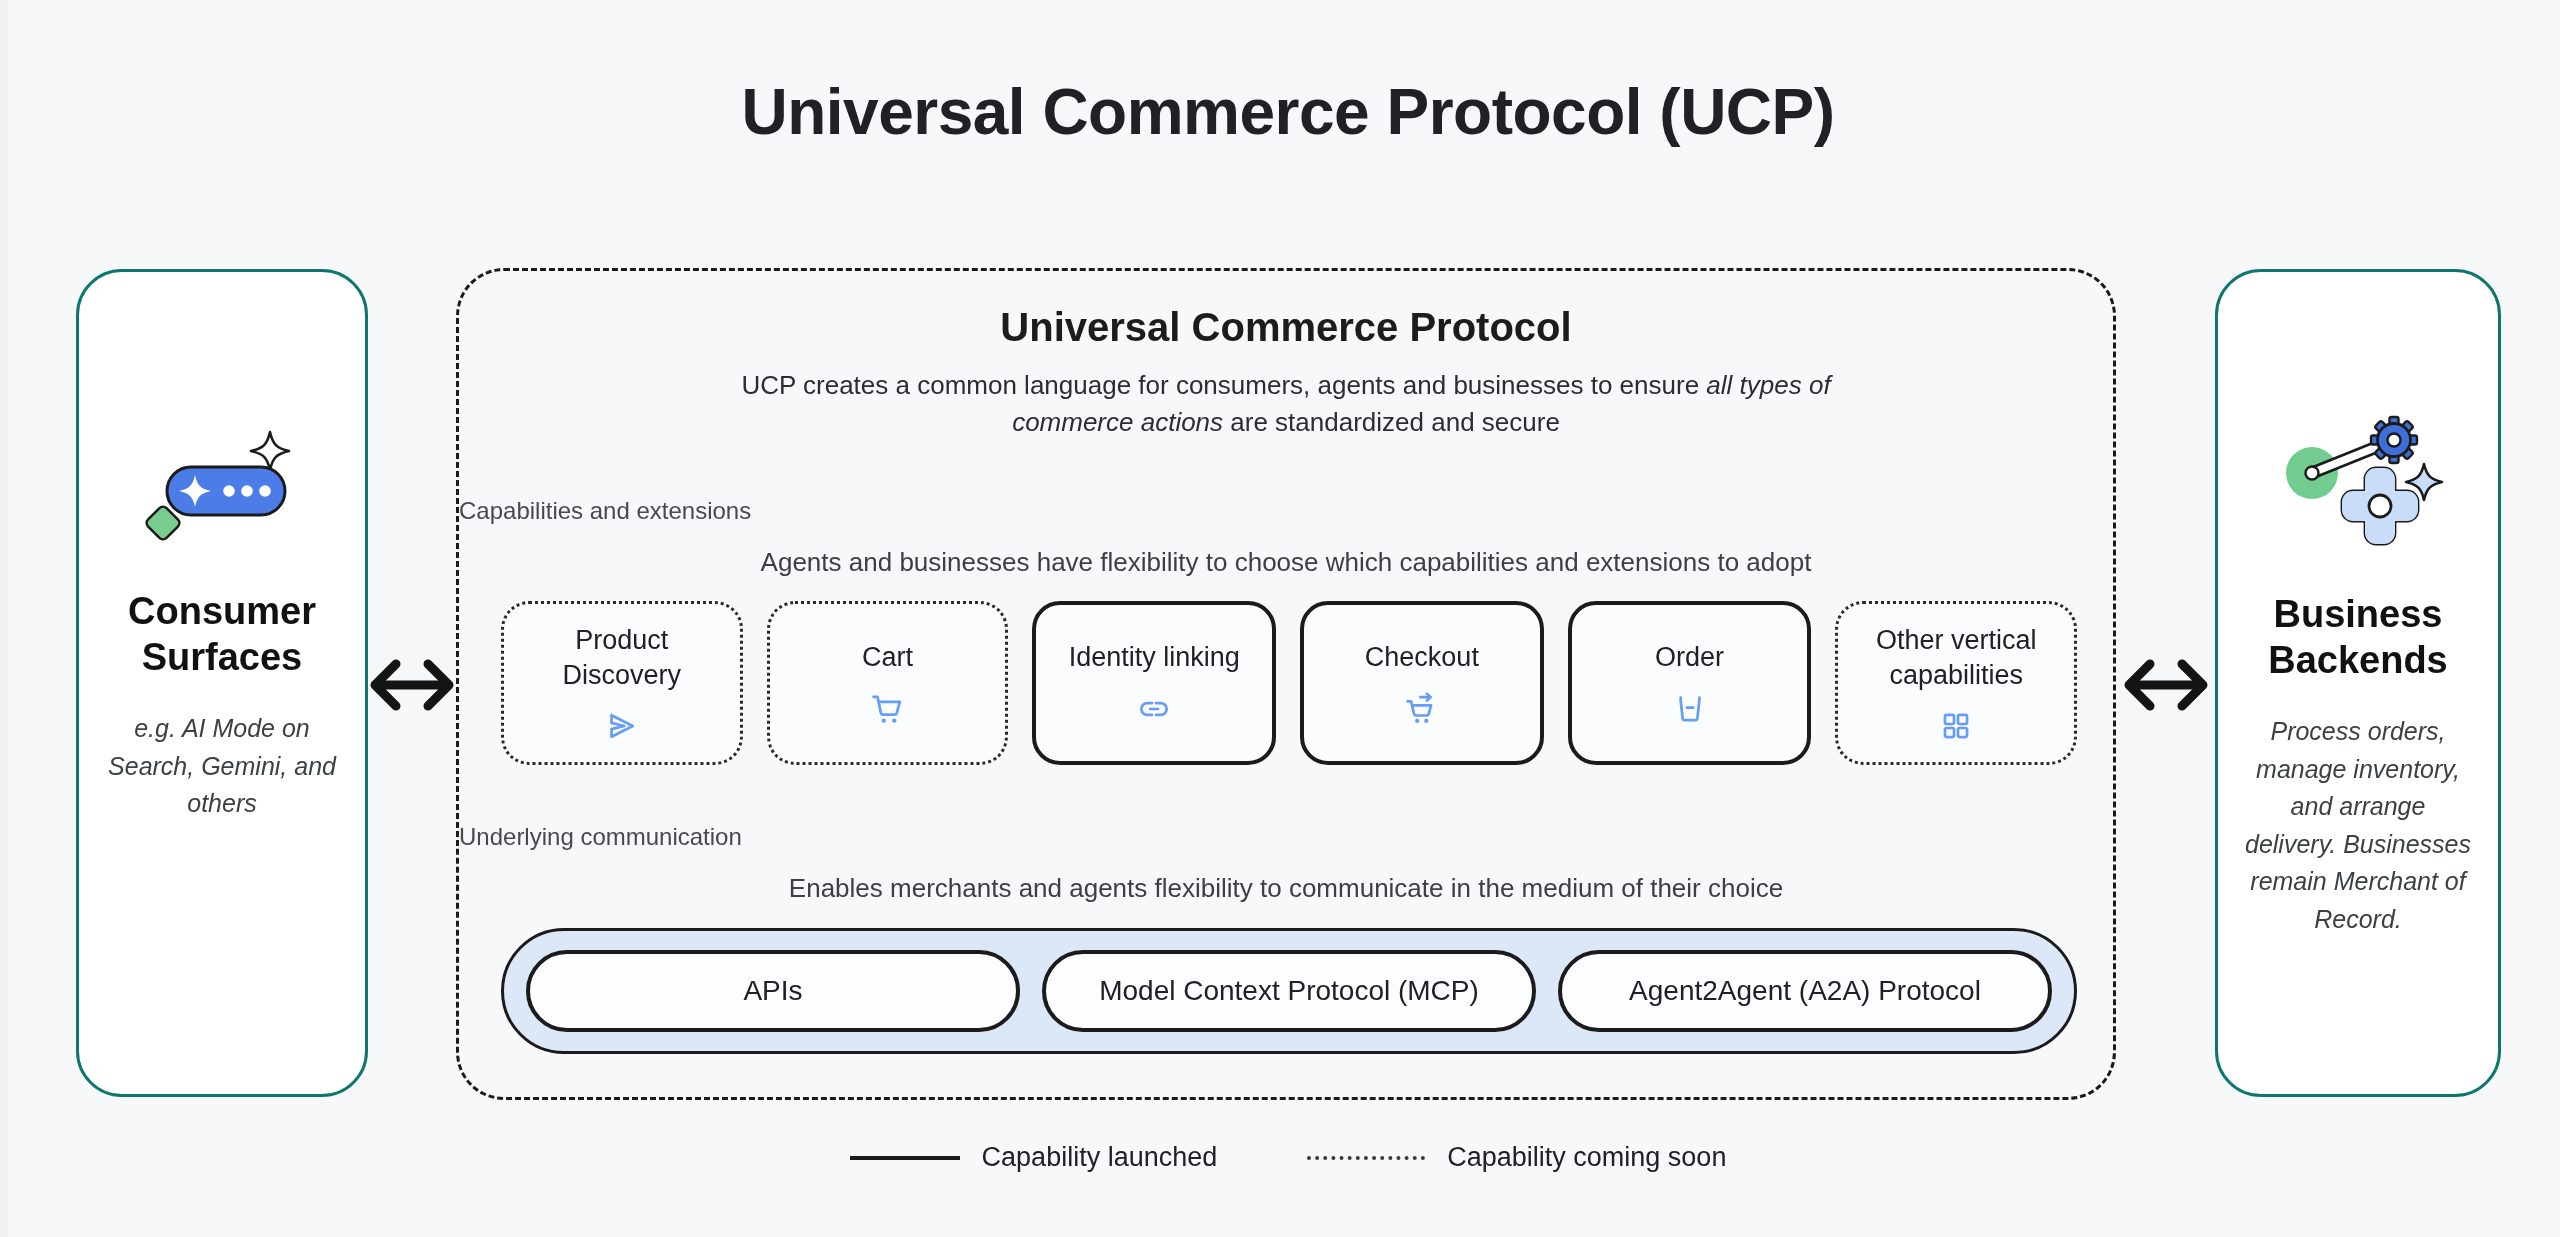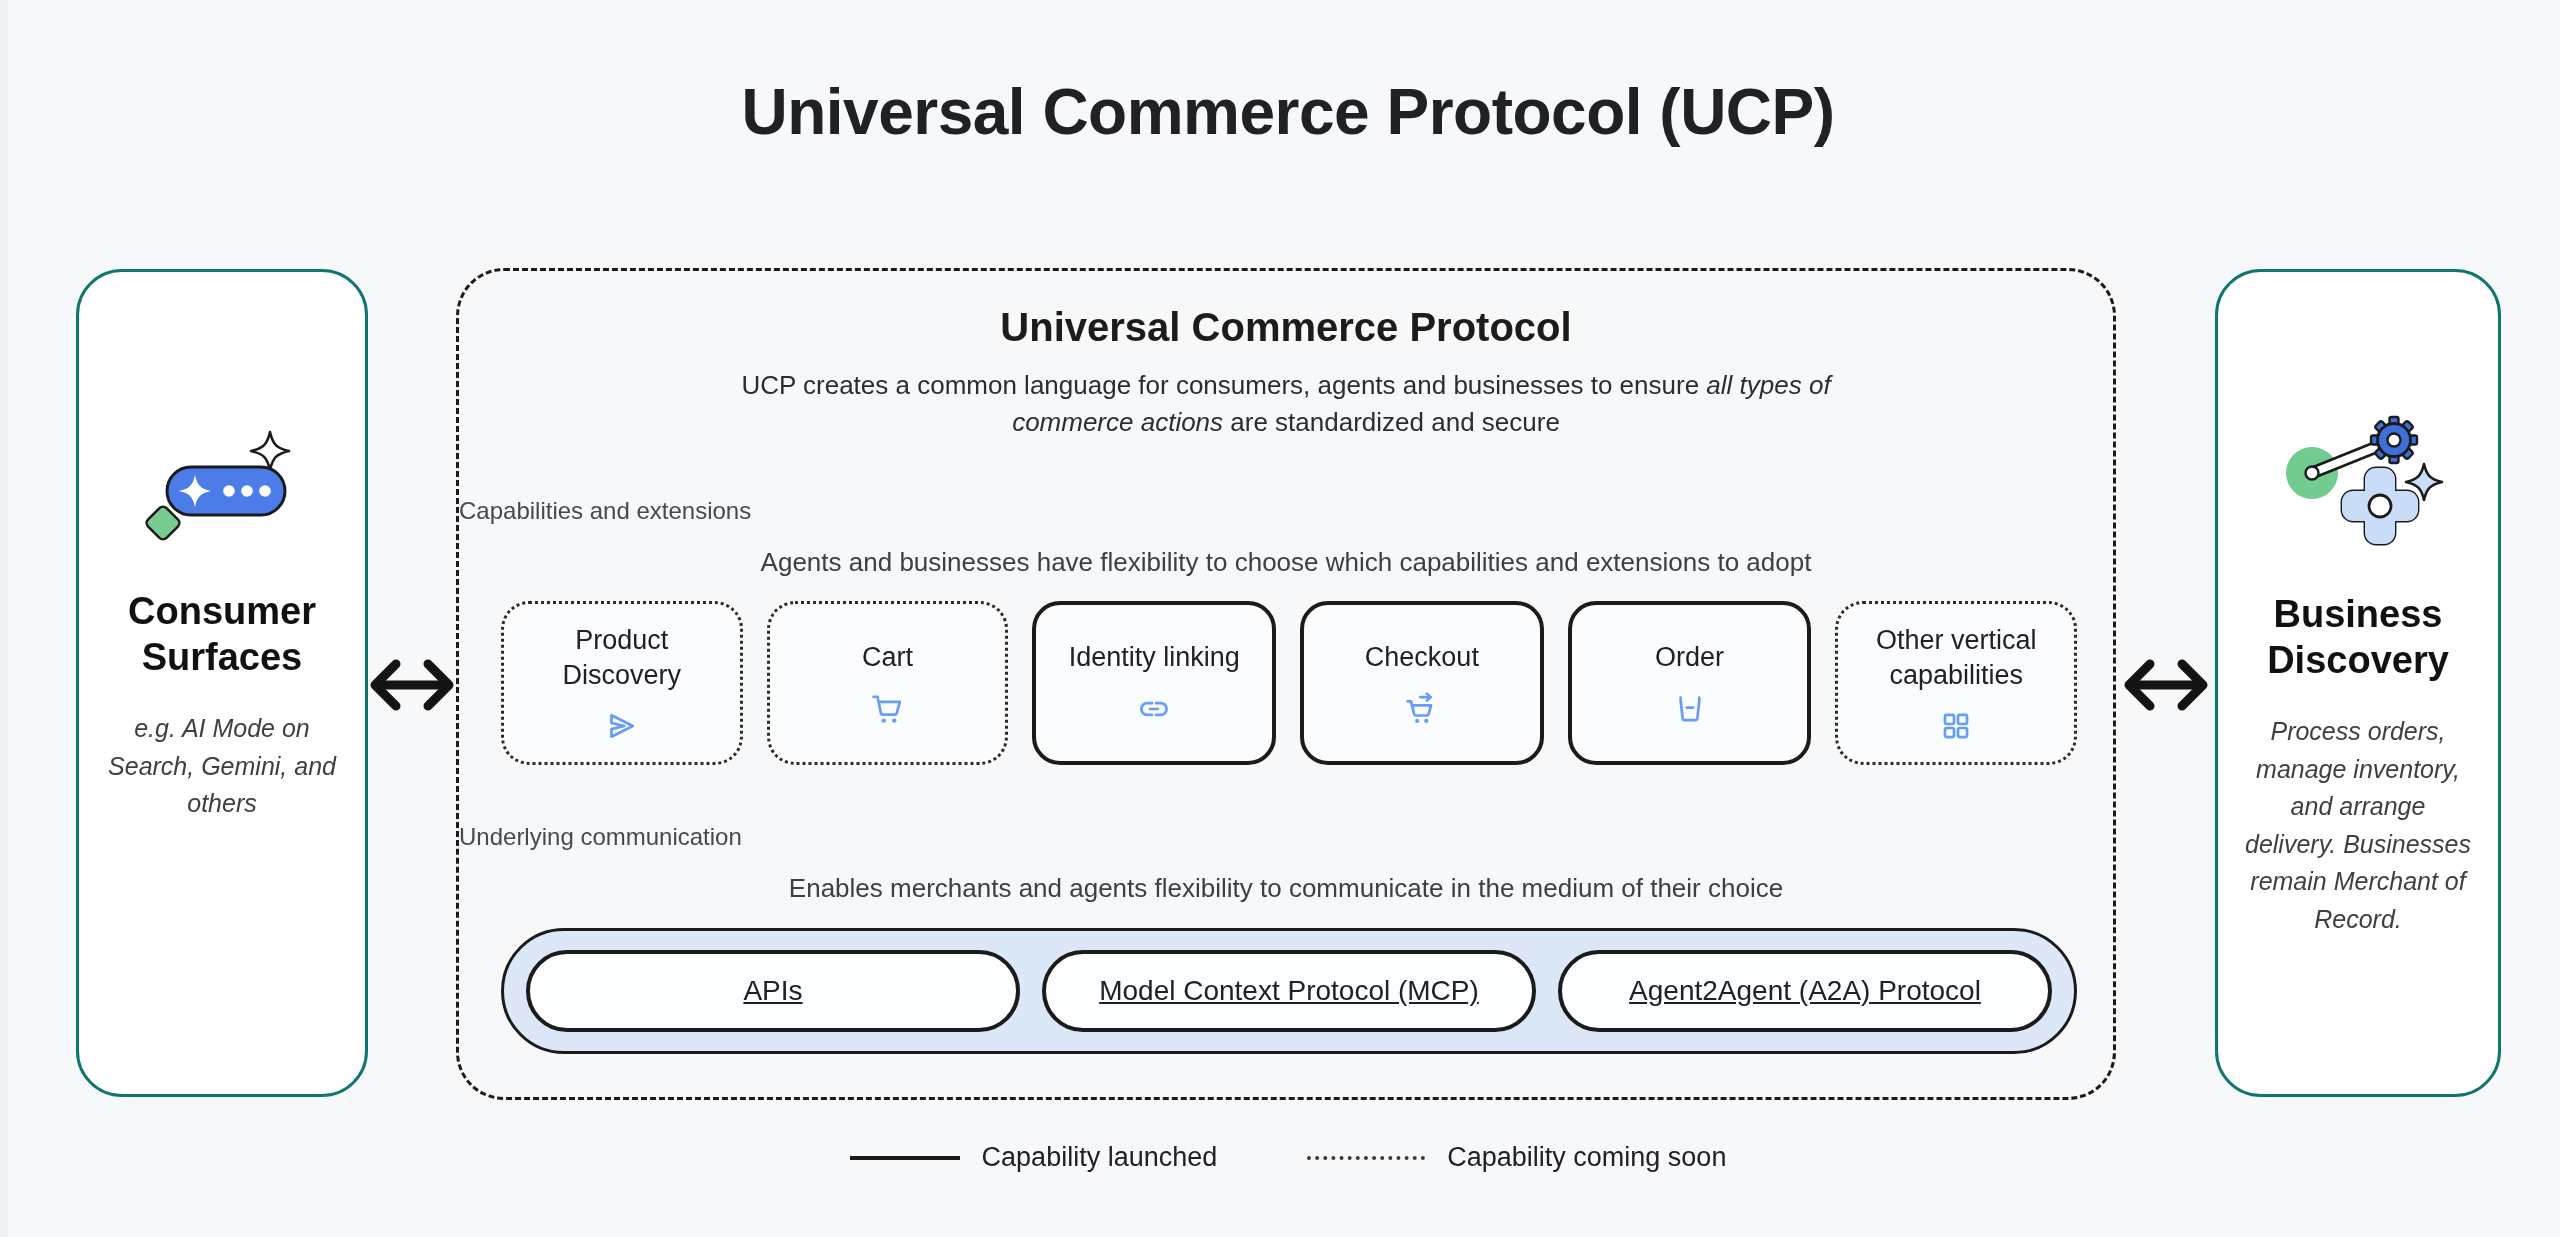--- a/index.html
+++ b/index.html
@@ -58,21 +58,21 @@
   .cap-ic{width:34px;height:34px;}
   
   .band{
     position:absolute;top:657px;left:42px;width:1576px;height:126px;
     background:#DCE8F7;border:3px solid #1b1b1b;border-radius:63px;
     box-sizing:border-box;display:flex;gap:22px;padding:19px 22px;
   }
   .pill{
     flex:1;background:#FBFDFE;border:4px solid #1b1b1b;border-radius:42px;
     display:flex;align-items:center;justify-content:center;
-    font-size:28px;color:#202124;box-sizing:border-box;text-decoration:underline;
+    font-size:28px;color:#202124;box-sizing:border-box;
   }
   
   .arrow{position:absolute;top:655px;width:96px;height:60px;}
   .arrow.a-left{left:356px;}
   .arrow.a-right{left:2110px;}
   
   .legend{position:absolute;top:1142px;left:0;right:0;
     display:flex;justify-content:center;align-items:center;gap:90px;}
   .leg-item{display:flex;align-items:center;gap:22px;}
   .leg-line-solid{width:110px;height:0;border-top:4px solid #1b1b1b;}
@@ -227,21 +227,21 @@
           <rect x="-15" y="-38" width="30" height="76" rx="11" fill="#C9DDF8" stroke="#1b1b1b" stroke-width="2.8"></rect>
           <rect x="-38" y="-15" width="76" height="30" rx="11" fill="#C9DDF8" stroke="#1b1b1b" stroke-width="2.8"></rect>
           <rect x="-15" y="-38" width="30" height="76" rx="11" fill="#C9DDF8"></rect>
           <rect x="-38" y="-15" width="76" height="30" rx="11" fill="#C9DDF8"></rect>
           <circle cx="0" cy="0" r="11" fill="#ffffff" stroke="#1b1b1b" stroke-width="2.8"></circle>
         </g>
 
         <path d="M152 76 C154.6 87.5 158.5 91.4 170 94 C158.5 96.6 154.6 100.5 152 112 C149.4 100.5 145.5 96.6 134 94 C145.5 91.4 149.4 87.5 152 76 Z" fill="#C9DDF8" stroke="#1b1b1b" stroke-width="2.6" stroke-linejoin="round"></path>
       </svg>
     </div>
-    <div class="card-title">Business Discovery</div>
+    <div class="card-title">Business Backends</div>
     <div class="card-desc">Process orders, manage inventory, and arrange delivery. Businesses remain Merchant of Record.</div>
   </div>
 
   <div class="legend">
     <div class="leg-item">
       <div class="leg-line-solid"></div>
       <div class="leg-label">Capability launched</div>
     </div>
     <div class="leg-item">
       <div class="leg-line-dotted"></div>

